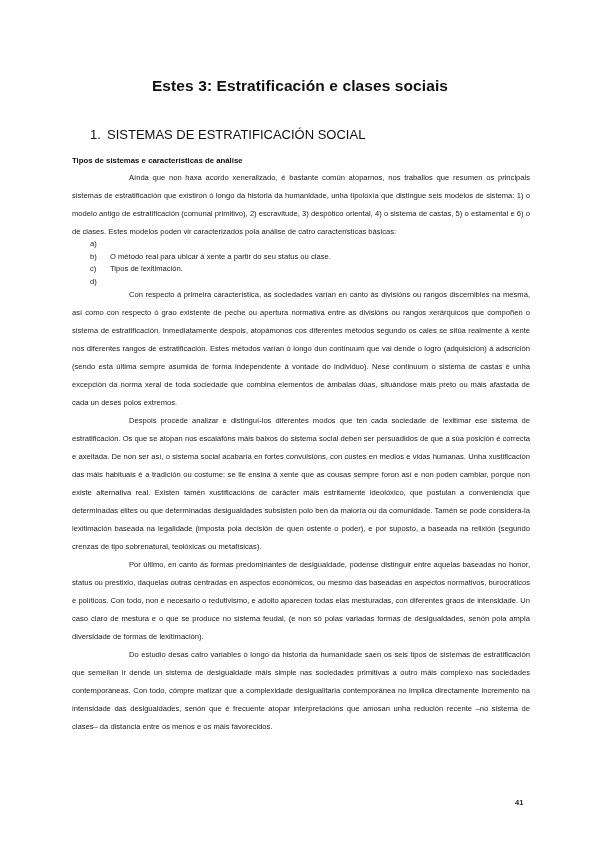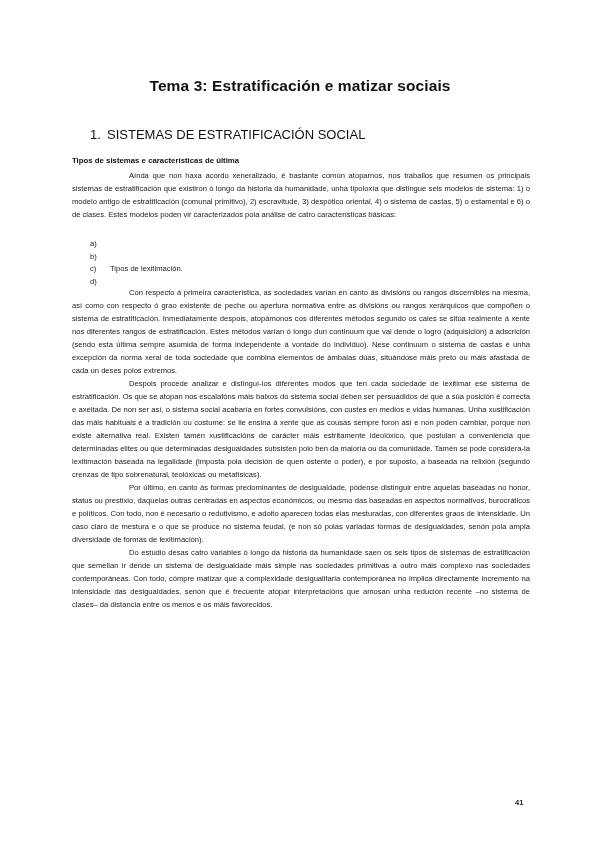--- a/index.html
+++ b/index.html
@@ -4,50 +4,51 @@
   <style>
     html, body { margin: 0; padding: 0; background: #ffffff; }
     body { width: 600px; height: 848px; position: relative; overflow: hidden;
            font-family: "Liberation Sans", sans-serif; color: #1a1a1a; }
     .page { position: absolute; left: 0; top: 0; width: 600px; height: 848px; background: #fff; }
     .title { position: absolute; top: 77px; left: 0; width: 600px; text-align: center;
              font-size: 15.5px; font-weight: bold; color: #111; letter-spacing: 0.1px; }
     .section { position: absolute; top: 127px; left: 90px; font-size: 13px; color: #111; }
     .section .num { display: inline-block; width: 17px; }
     .subhead { position: absolute; top: 156px; left: 72px; font-size: 7.8px; font-weight: bold; color: #111; }
-    .body { position: absolute; left: 72px; width: 458px; font-size: 7.6px; line-height: 13px;
+    .body { position: absolute; left: 72px; width: 458px; font-size: 7.6px; line-height: 18px;
             text-align: justify; color: #1a1a1a; }
     .body p { margin: 0; text-indent: 57px; }
     .list { position: absolute; left: 90px; width: 440px; font-size: 7.6px; line-height: 12.6px; }
     .list .item { display: flex; }
     .list .mk { width: 20px; flex: none; }
     .pagenum { position: absolute; top: 798px; left: 515px; font-size: 7.5px; font-weight: bold; color: #222; text-align: right; }
   </style>
 </head>
 <body>
 
 <div class="page">
-  <div class="title">Tema 3: Estratificación e matizar sociais</div>
+  <div class="title">Estes 3: Estratificación e clases sociais</div>
 
   <div class="section">
     <span class="num">1.</span><span>SISTEMAS DE ESTRATIFICACIÓN SOCIAL</span>
   </div>
 
-  <div class="subhead">Tipos de sistemas e características de última</div>
+  <div class="subhead">Tipos de sistemas e características de análise</div>
 
   <div class="body" style="top:169px;">
     <p>Aínda que non haxa acordo xeneralizado, é bastante común atoparnos, nos traballos que resumen os principais sistemas de estratificación que existiron ó longo da historia da humanidade, unha tipoloxía que distingue seis modelos de sistema: 1) o modelo antigo de estratificación (comunal primitivo), 2) escravitude, 3) despótico oriental, 4) o sistema de castas, 5) o estamental e 6) o de clases. Estes modelos poden vir caracterizados pola análise de catro características básicas:</p>
   </div>
 
   <div class="list" style="top:238px;">
     <div class="item">
       <span class="mk">a)</span>
     </div>
     <div class="item">
       <span class="mk">b)</span>
+      <span>O método real para ubicar á xente a partir do seu status ou clase.</span>
     </div>
     <div class="item">
       <span class="mk">c)</span>
       <span>Tipos de lexitimación.</span>
     </div>
     <div class="item">
       <span class="mk">d)</span>
     </div>
   </div>
 

